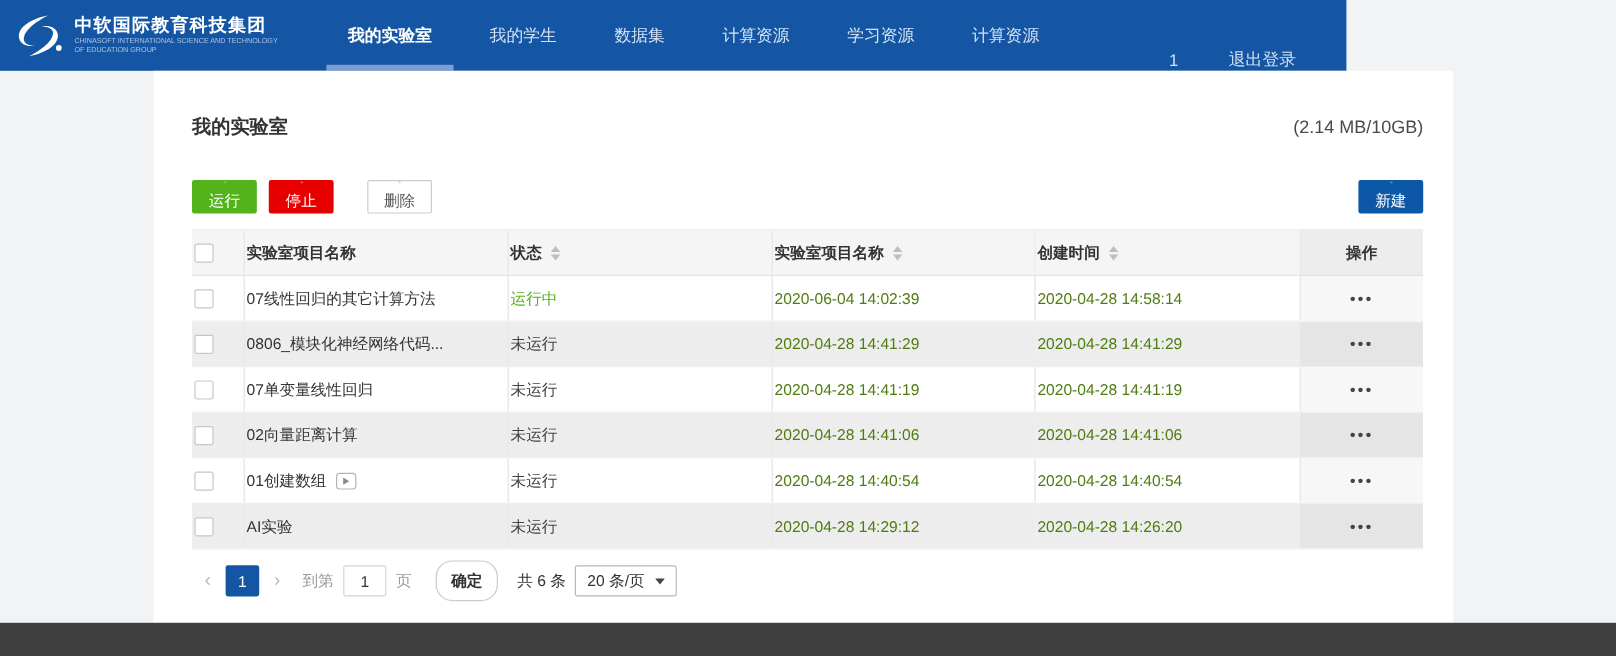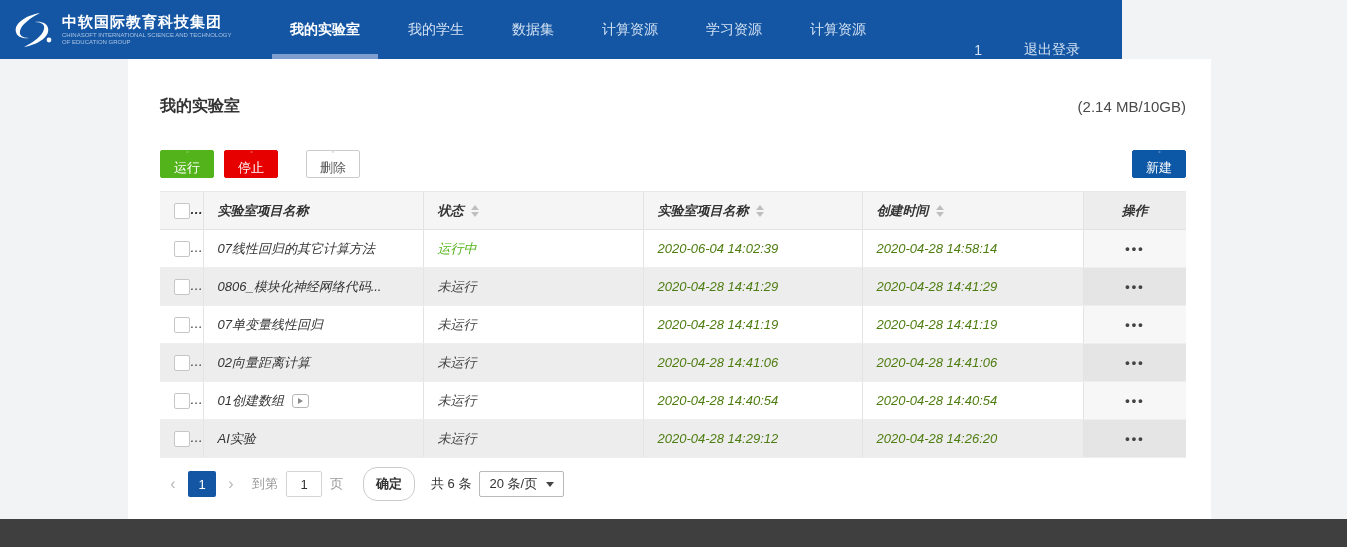--- a/index.html
+++ b/index.html
@@ -36,22 +36,22 @@
   .btn { height:28px; display:inline-flex; align-items:center; justify-content:center;
          font-size:13px; border-radius:2px; cursor:pointer; padding:0 13px; gap:6px;flex-direction:column; }
   .btn-run  { background:#53b31a; color:#ffffff; border:1px solid #53b31a; margin-right:10px; }
   .btn-stop { background:#e60000; color:#ffffff; border:1px solid #e60000; margin-right:28px; }
   .btn-del  { background:#ffffff; color:#555555; border:1px solid #cccccc; }
   .btn-new  { background:#0d57a7; color:#ffffff; border:1px solid #0d57a7; margin-left:auto; }
   .btn svg { display:block; }
 
   
   table { border-collapse:collapse; width:1026px; margin-top:13px; table-layout:fixed; }
-  th, td { border-left:1px solid #e3e3e3; font-size:13px; height:38px; padding:0 14px;
-           text-align:left; overflow:hidden; white-space:nowrap; text-overflow:ellipsis;font-style:italic; }
+  th, td { border-left:1px solid #e3e3e3; font-size:13px; height:38px; padding:0 2px;
+           text-align:left; overflow:hidden; white-space:nowrap; text-overflow:ellipsis; }
   th:first-child, td:first-child { border-left:none; }
   thead tr { background:#f5f5f5; }
   th { color:#333333; font-weight:bold; border-bottom:1px solid #e3e3e3; border-top:1px solid #e9e9e9; }
   tbody tr { background:#ffffff; }
   tbody tr.stripe { background:#ededed; }
   tbody td { border-bottom:1px solid #eeeeee; color:#333333; }
   td.c-time { color:#4d7c0f; }
   td.c-action, th.c-action { background:rgba(0,0,0,0.03); text-align:center;margin-top:18px; }
   .col-check { width:43px; } .col-name { width:220px; } .col-status { width:220px; }
   .col-mod { width:219px; } .col-create { width:221px; } .col-action { width:103px; }

